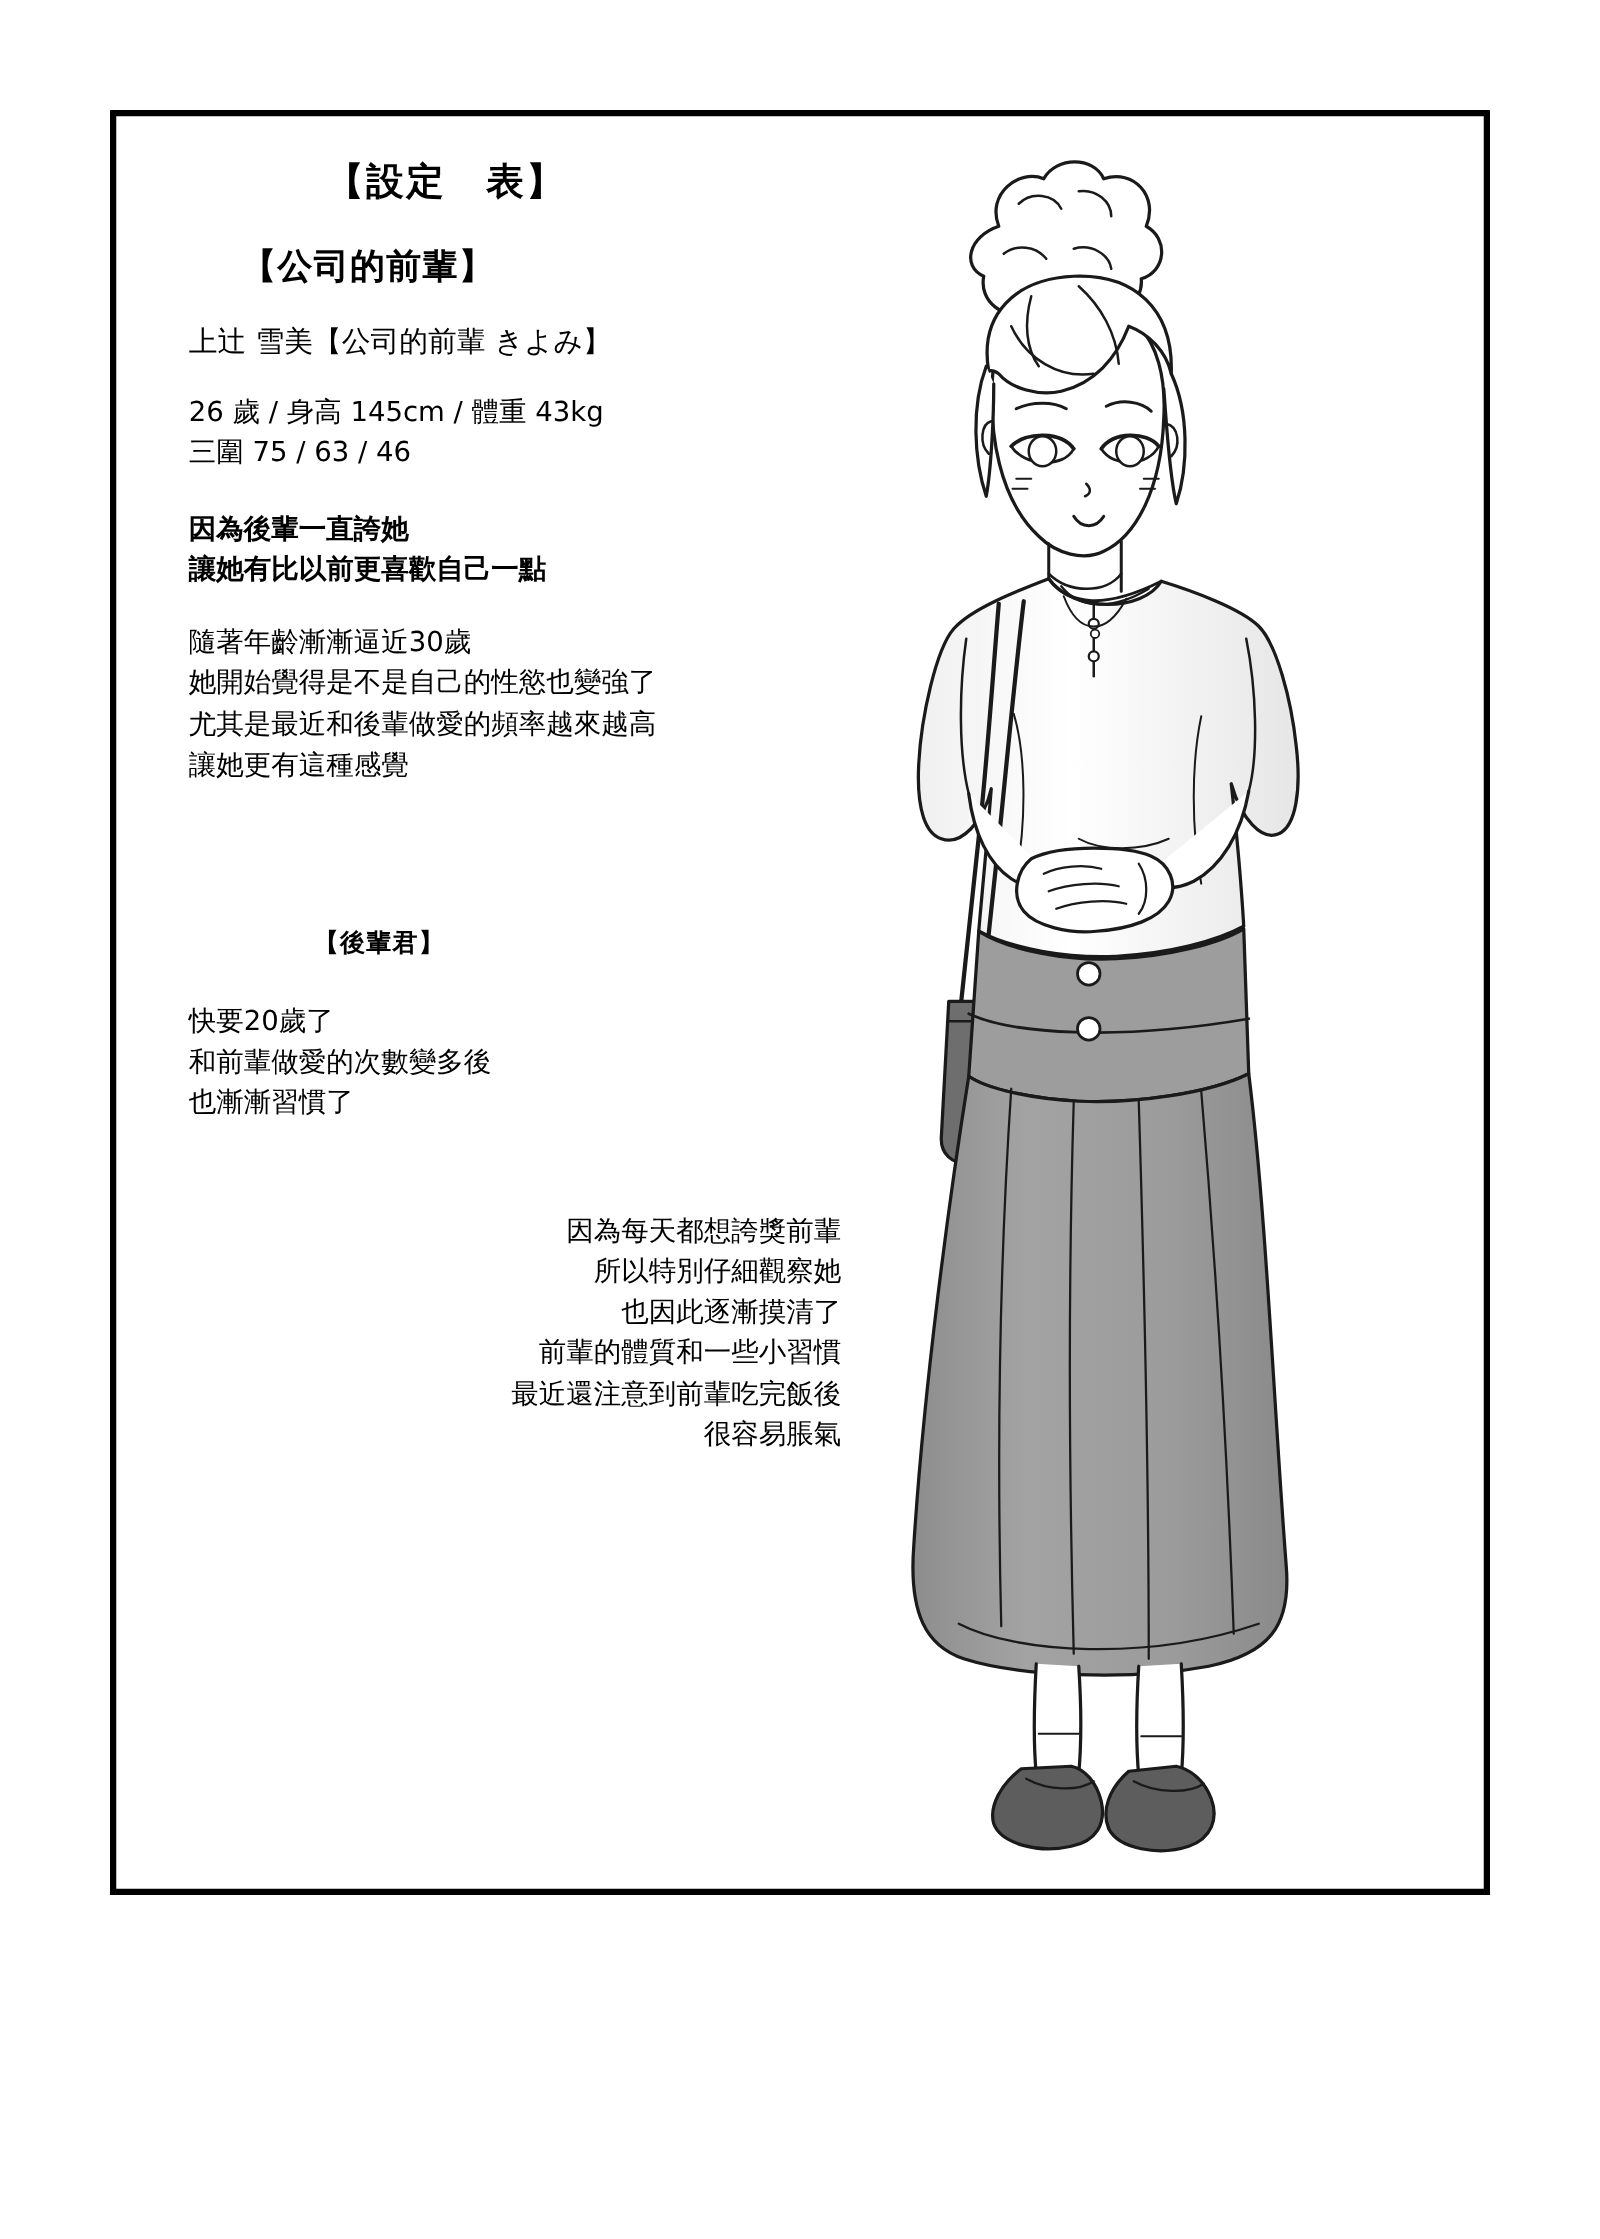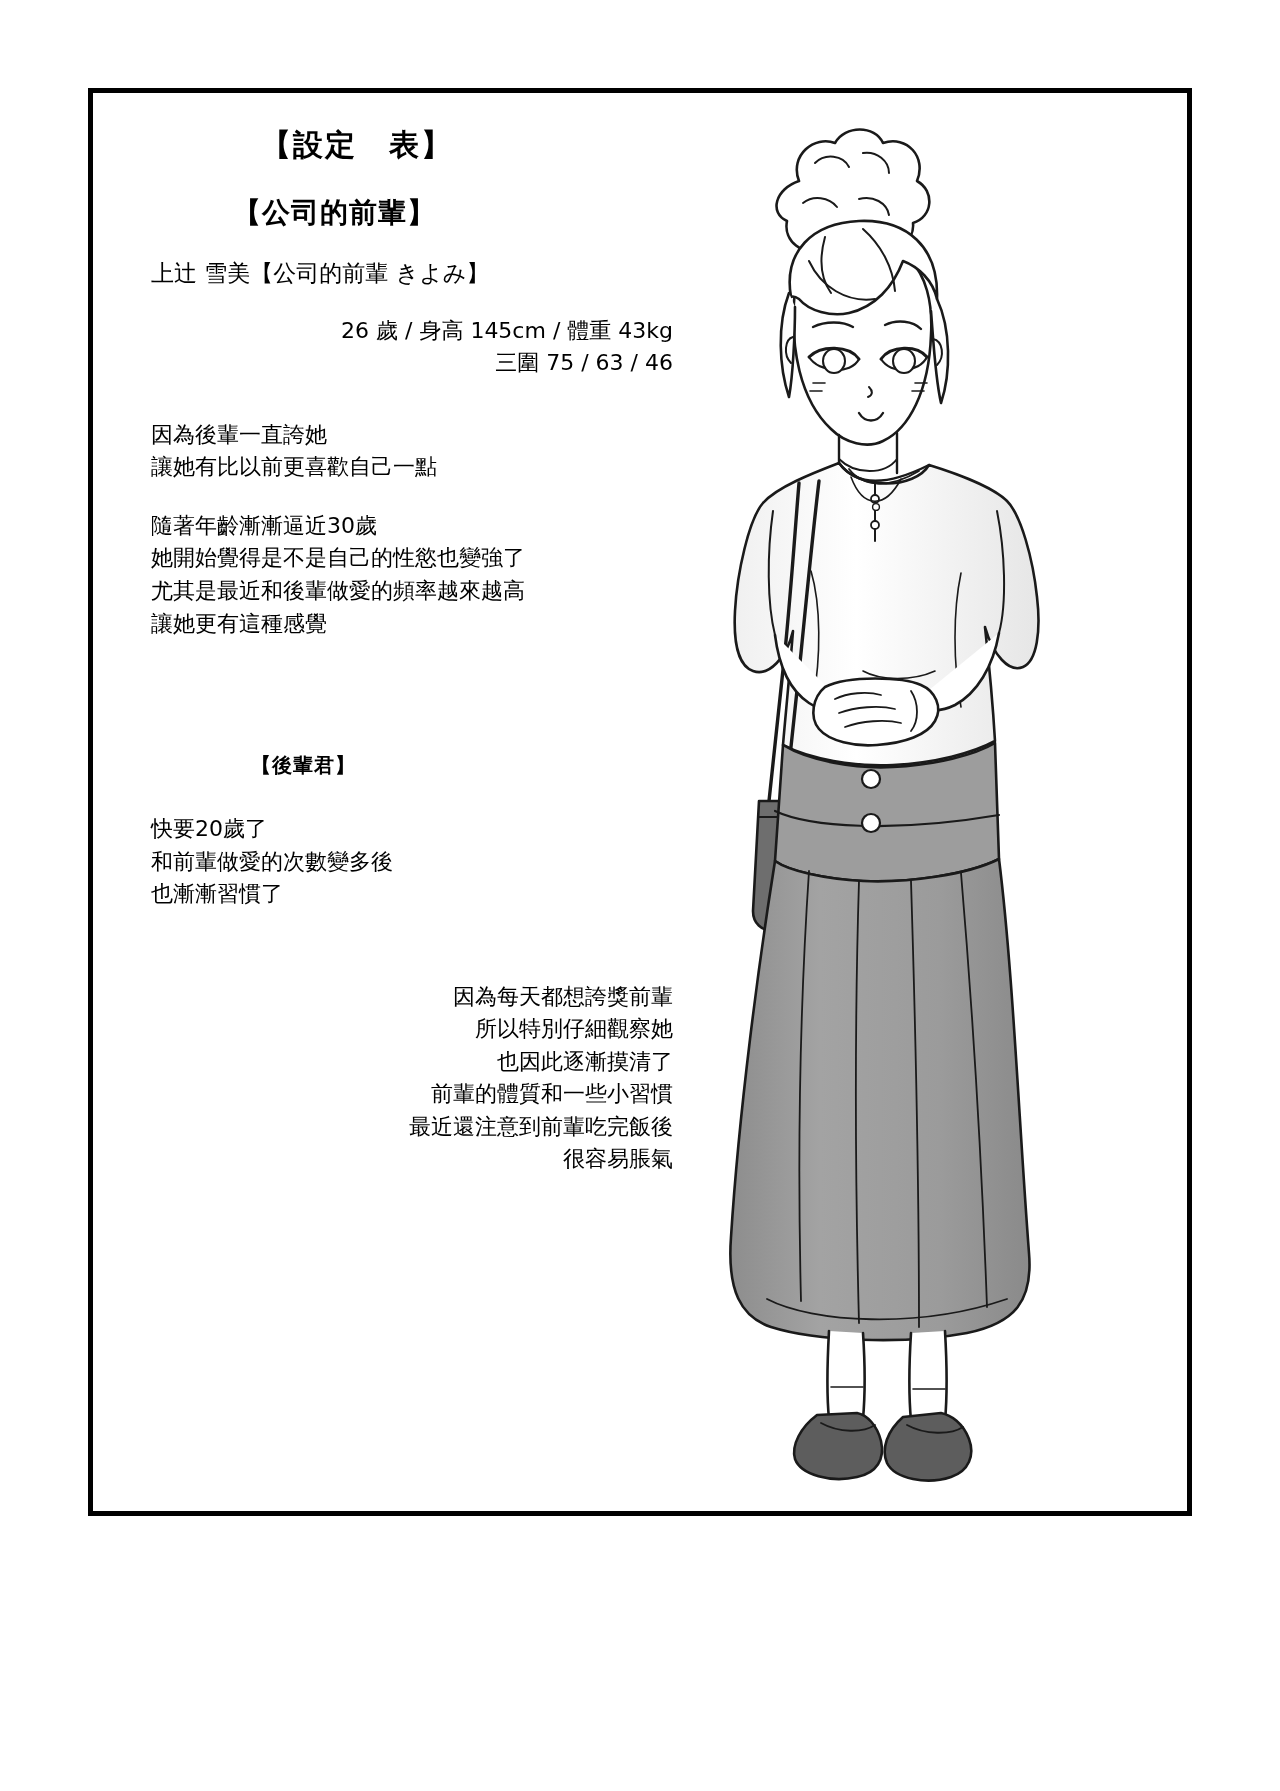--- a/index.html
+++ b/index.html
@@ -41,42 +41,41 @@
     font-weight: bold;
     letter-spacing: 2px;
     margin-left: 128px;
     margin-bottom: 28px;
     white-space: pre;
   }
   .title-sec {
     font-size: 28px;
     font-weight: bold;
     letter-spacing: 1px;
-    margin-left: 100px;
+    margin-left: 60px;
     margin-bottom: 26px;
   }
   .title-sec2 {
     font-size: 20px;
     font-weight: bold;
     letter-spacing: 1px;
     margin-left: 118px;
     margin-top: 0;
     margin-bottom: 34px;
   }
   .name-line {
     font-size: 23px;
     margin-left: 18px;
     margin-bottom: 26px;
   }
   .stat-block {
     font-size: 22px;
     margin-left: 18px;
     line-height: 1.45;
-    margin-bottom: 40px;
-    text-align: right;
+    margin-bottom: 29px;
   }
   .para {
     font-size: 22px;
     margin-left: 18px;
     line-height: 1.48;
     margin-bottom: 26px;
   }
   .spacer-lg { height: 86px; }
   .spacer-md { height: 44px; }
 
@@ -102,21 +101,21 @@
 
       <div class="title-sec">【公司的前輩】</div>
 
       <div class="name-line">上辻 雪美【公司的前輩 きよみ】</div>
 
       <div class="stat-block">
         <div>26 歲 / 身高 145cm / 體重 43kg</div>
         <div>三圍 75 / 63 / 46</div>
       </div>
 
-      <div class="para" style="white-space:pre-line;">因為後輩一直誇她
+      <div class="para" style="white-space:pre-line;font-weight:bold;">因為後輩一直誇她
 讓她有比以前更喜歡自己一點</div>
 
       <div class="para" style="white-space:pre-line;">隨著年齡漸漸逼近30歲
 她開始覺得是不是自己的性慾也變強了
 尤其是最近和後輩做愛的頻率越來越高
 讓她更有這種感覺</div>
 
       <div class="spacer-lg"></div>
 
       <div class="title-sec2">【後輩君】</div>

